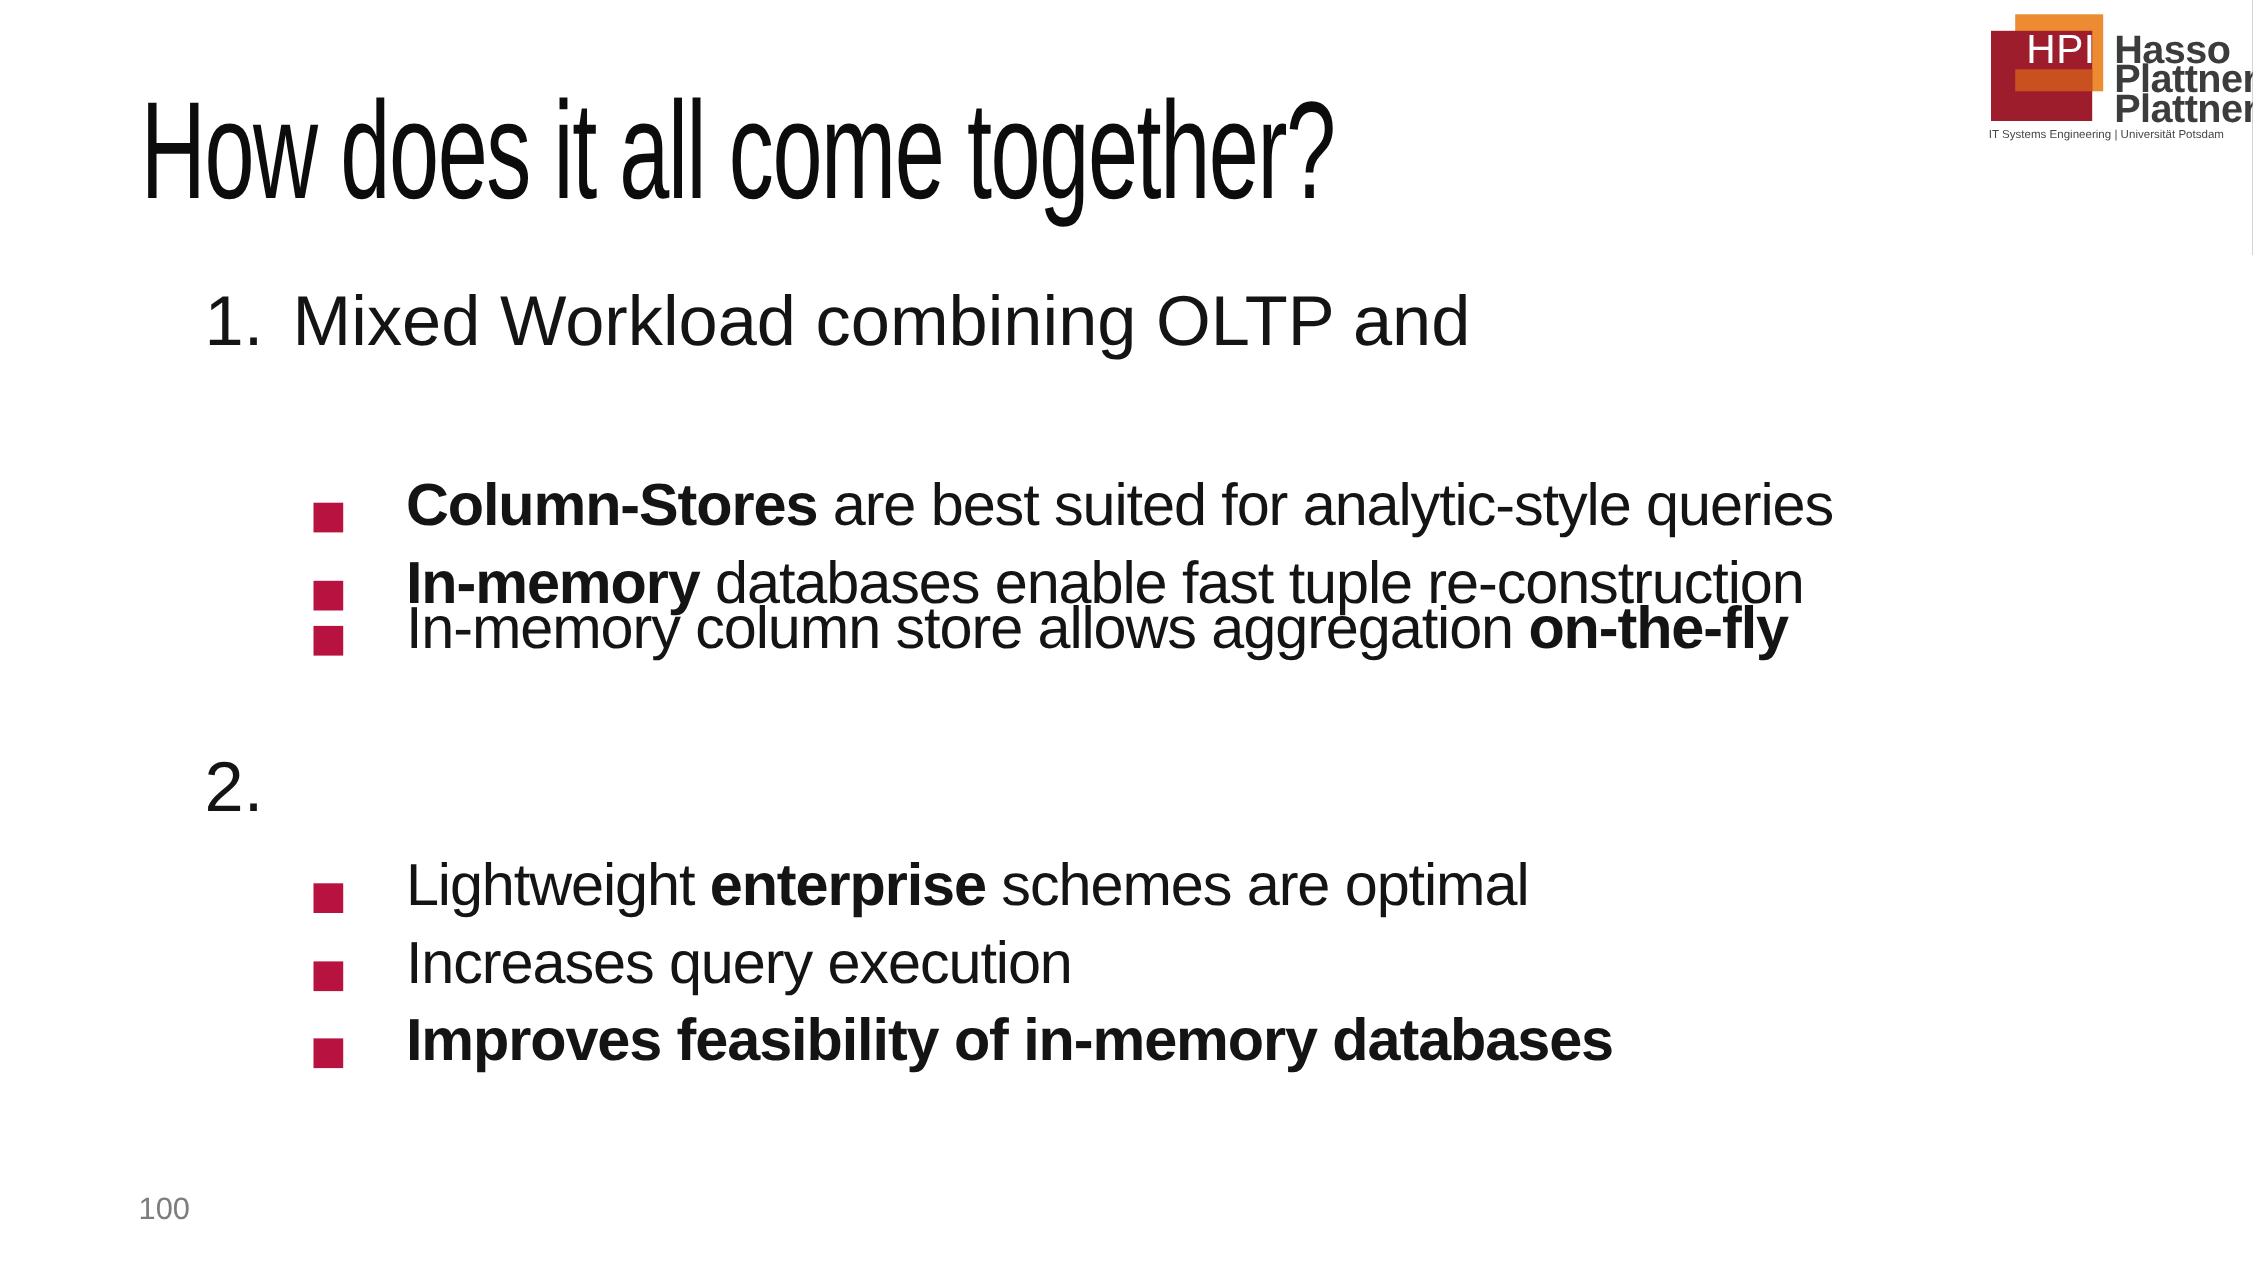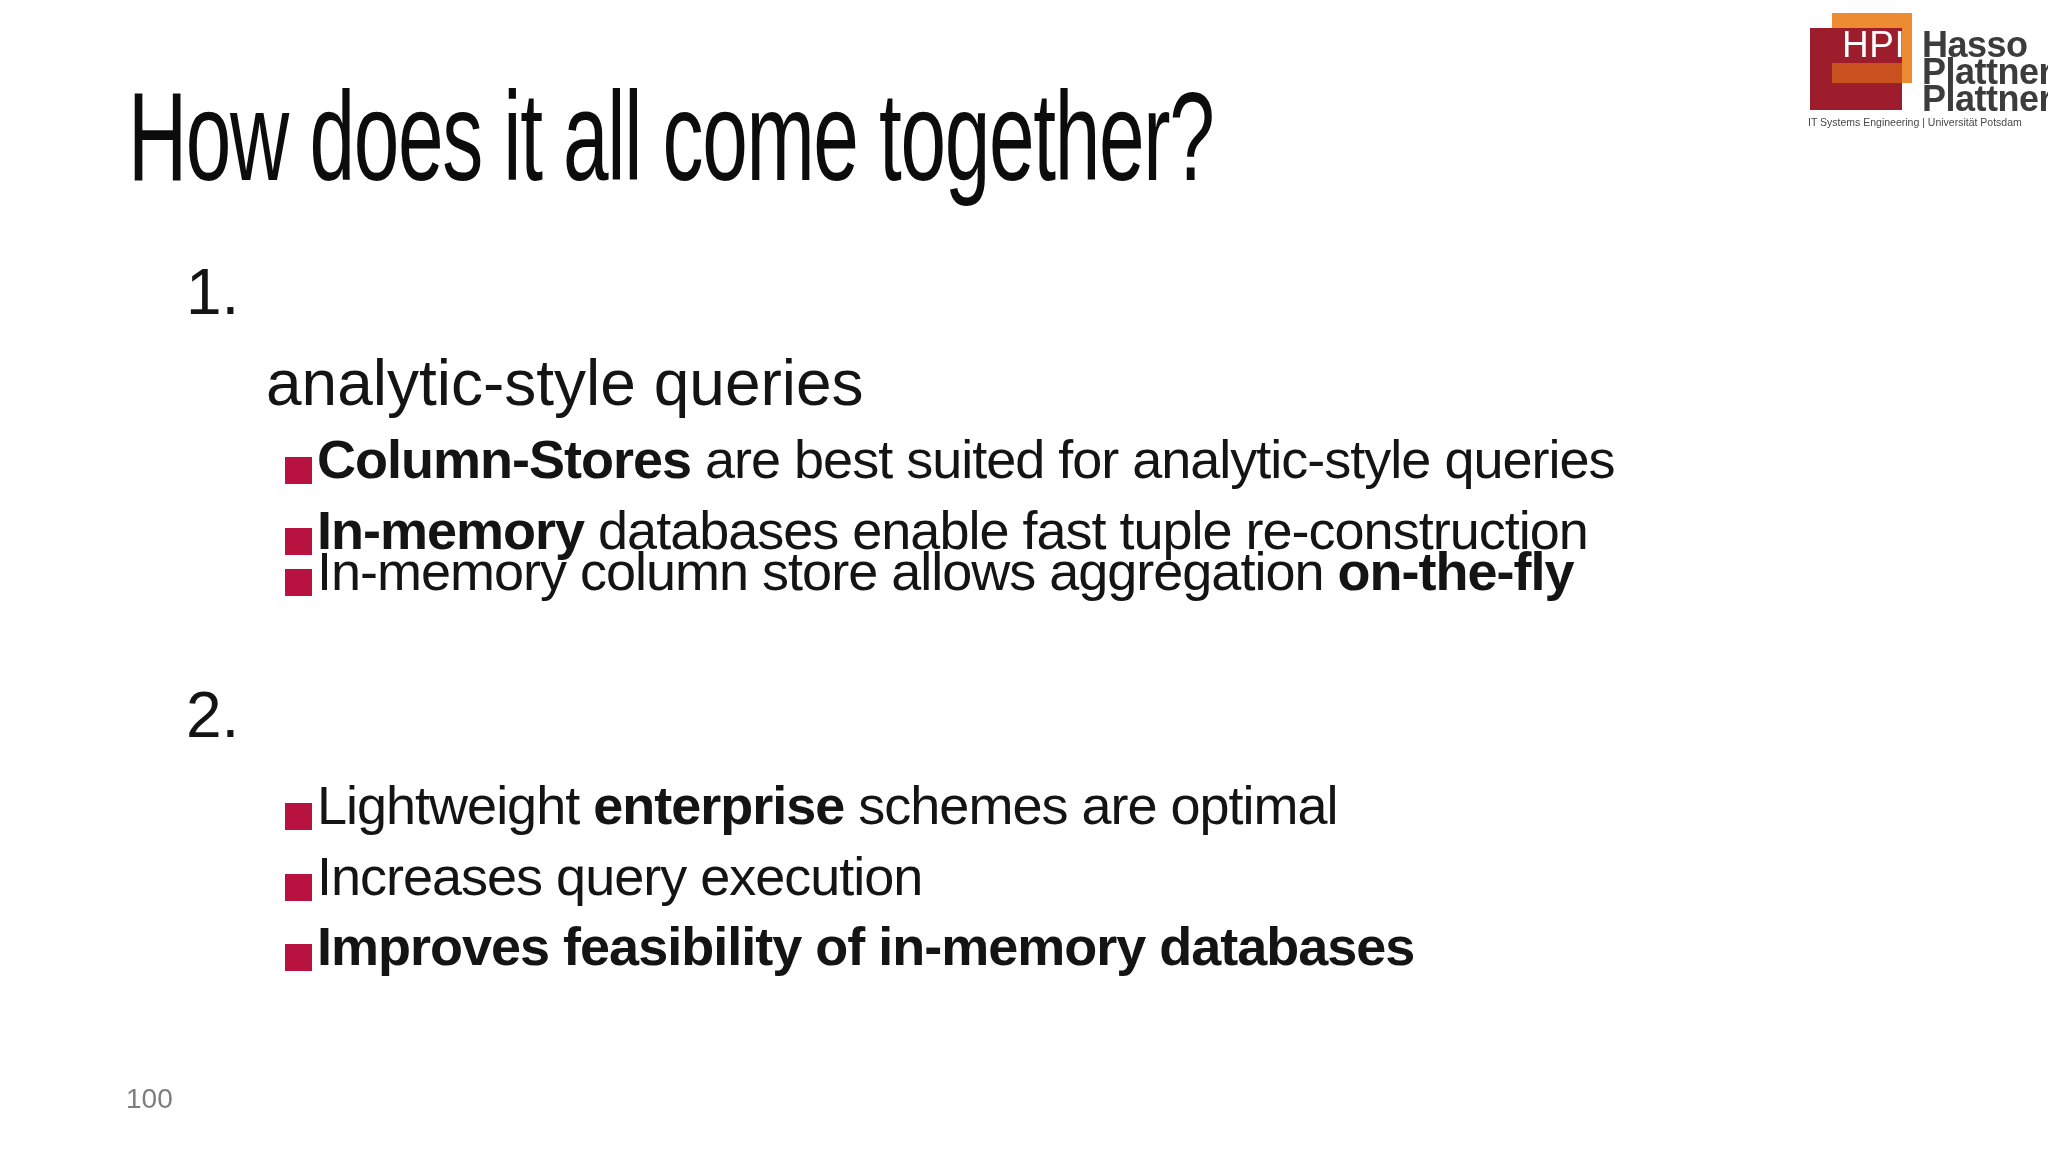--- a/index.html
+++ b/index.html
@@ -46,21 +46,21 @@
     white-space:nowrap;
   }
   .bullet-row .sq {
     position:absolute;
     left:0; top:25px;
     width:27px; height:27px;
     background:var(--bullet-color,#B81240);
   }
   .bullet-row .btxt {
     display:block;
-    margin-left:32px;
+    margin-left:84px;
     font-size:54px;
     line-height:54px;
     letter-spacing:-1px;
     color:var(--text-color,#141414);
   }
   .bullet-row .btxt b { font-weight:700; }
   .g1r0 { top:432px; } .g1r1 { top:503px; } .g1r2 { top:544px; }
   .g2r0 { top:778px; } .g2r1 { top:849px; } .g2r2 { top:919px;font-weight:bold; }
 
   
@@ -121,21 +121,21 @@
   <div class="logo">
     <div class="sq-orange"></div>
     <div class="sq-maroon"></div>
     <div class="sq-overlap"></div>
     <div class="hpi-acronym">HPI</div>
     <div class="inst-name"><span>Hasso</span><br><span>Plattner</span><br><span>Plattner</span></div>
     <div class="inst-tagline">IT Systems Engineering | Universität Potsdam</div>
   </div>
 
   <div class="item-number i1-num">1.</div>
-  <div class="item-line i1-l2">analytic-style queries</div>
+  <div class="item-line i1-l1">Mixed Workload combining OLTP and</div>
 
   <div id="bullet-group-1">
       <div class="bullet-row g1r0">
         <span class="sq"></span>
         <span class="btxt"><b>Column-Stores</b><span> are best suited for analytic-style queries</span></span>
       </div>
       <div class="bullet-row g1r1">
         <span class="sq"></span>
         <span class="btxt"><b>In-memory</b><span> databases enable fast tuple re-construction</span></span>
       </div>

